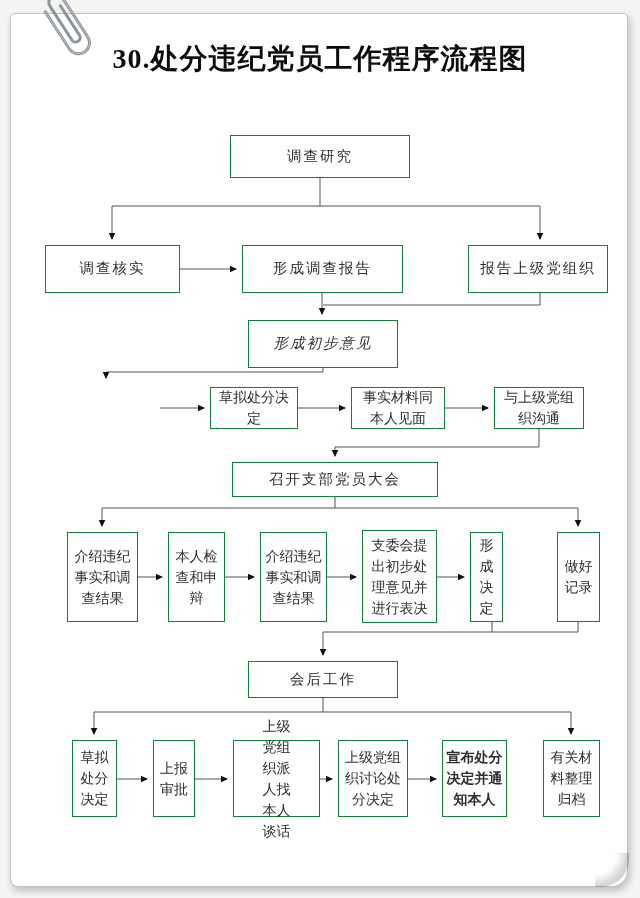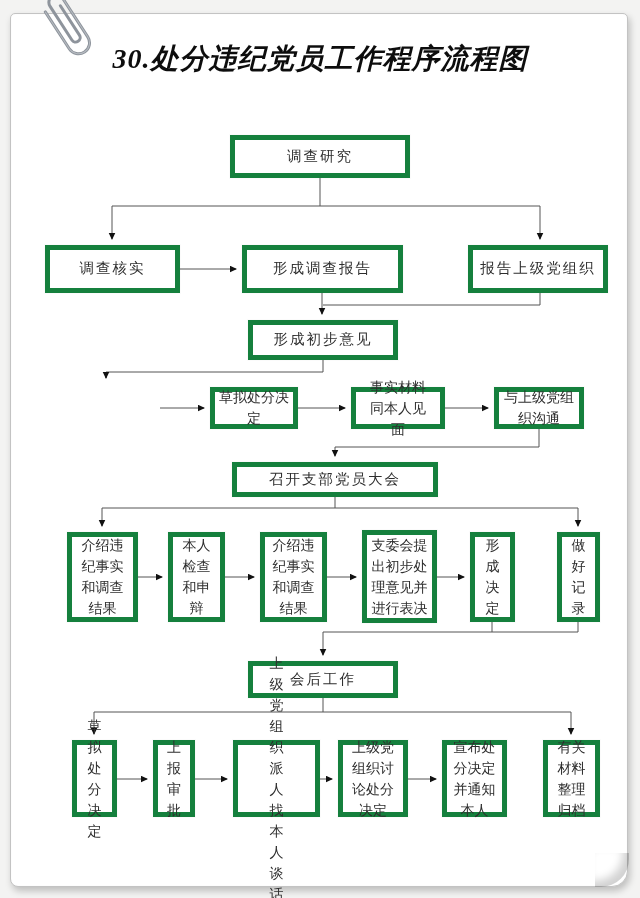--- a/index.html
+++ b/index.html
@@ -22,26 +22,25 @@
     position: absolute; right: 11px; bottom: 11px; width: 34px; height: 34px;
     border-bottom-right-radius: 28px;
     box-shadow: inset -6px -6px 9px rgba(0,0,0,0.18);
     pointer-events: none;
   }
   .title {
     position: absolute; left: 0; top: 40px; width: 640px;
     text-align: center;
     font-size: 28px; font-weight: 700; color: #0d0d0d;
     letter-spacing: 1px;
-    font-style: italic;
   }
   .node {
     position: absolute;
     background: #fff;
-    border: 5px solid #15803d;
+    border: 1px solid #15803d;
     color: #2e2e2e;
     display: flex; align-items: center; justify-content: center;
     text-align: center;
     font-size: 14px; line-height: 1.5;
     box-shadow: 0 0 0 1px rgba(0,0,0,0.015);
   }
   .node.single { font-size: 14.5px; letter-spacing: 2px; line-height: 1.2; }
   svg.wires { position: absolute; left: 0; top: 0; pointer-events: none; }
   .wire { stroke: #555; stroke-width: 1; fill: none; }
   .clip { position: absolute; left: 14px; top: -14px; pointer-events: none; }
@@ -109,37 +108,37 @@
     <path class="wire" d="M320 779 H332" marker-end="url(#arr)"></path>
     <path class="wire" d="M408 779 H436" marker-end="url(#arr)"></path>
   </svg>
 
   <div class="node single" style="left:230px;top:135px;width:180px;height:43px;">调查研究</div>
 
   <div class="node single" style="left:45px;top:245px;width:135px;height:48px;">调查核实</div>
   <div class="node single" style="left:468px;top:245px;width:140px;height:48px;">报告上级党组织</div>
   <div class="node single" style="left:242px;top:245px;width:161px;height:48px;">形成调查报告</div>
 
-  <div class="node single" style="left:248px;top:320px;width:150px;height:40px;">形成初步意见</div>
+  <div class="node single" style="left:248px;top:320px;width:150px;height:48px;font-style:italic;">形成初步意见</div>
 
   <div class="node" style="left:210px;top:387px;width:88px;height:42px;padding:12px 4px;">草拟处分决定</div>
   <div class="node" style="left:351px;top:387px;width:94px;height:42px;padding:0 8px;">事实材料同本人见面</div>
   <div class="node" style="left:494px;top:387px;width:90px;height:42px;padding:0 4px;">与上级党组织沟通</div>
 
   <div class="node single" style="left:232px;top:462px;width:206px;height:35px;">召开支部党员大会</div>
 
   <div class="node" style="left:67px;top:532px;width:71px;height:90px;padding:0 4px;">介绍违纪事实和调查结果</div>
   <div class="node" style="left:168px;top:532px;width:57px;height:90px;padding:12px 4px;">本人检查和申辩</div>
   <div class="node" style="left:260px;top:532px;width:67px;height:90px;padding:0 4px;">介绍违纪事实和调查结果</div>
   <div class="node" style="left:362px;top:530px;width:75px;height:93px;padding:0 4px;">支委会提出初步处理意见并进行表决</div>
-  <div class="node" style="left:470px;top:532px;width:45px;height:90px;padding:0 8px;">形成决定</div>
+  <div class="node" style="left:470px;top:532px;width:33px;height:90px;padding:0 8px;">形成决定</div>
   <div class="node" style="left:557px;top:532px;width:43px;height:90px;padding:0 4px;">做好记录</div>
 
   <div class="node single" style="left:248px;top:661px;width:150px;height:37px;">会后工作</div>
 
   <div class="node" style="left:72px;top:740px;width:45px;height:77px;padding:0 4px;">草拟处分决定</div>
   <div class="node" style="left:153px;top:740px;width:42px;height:77px;padding:0 4px;">上报审批</div>
   <div class="node" style="left:233px;top:740px;width:87px;height:77px;padding:0 28px;">上级党组织派人找本人谈话</div>
   <div class="node" style="left:338px;top:740px;width:70px;height:77px;padding:0 4px;">上级党组织讨论处分决定</div>
-  <div class="node" style="left:442px;top:740px;width:65px;height:77px;padding:0 3px;">宣布处分决定并通知本人</div>
+  <div class="node" style="left:442px;top:740px;width:65px;height:77px;padding:0 3px;font-weight:bold;">宣布处分决定并通知本人</div>
   <div class="node" style="left:543px;top:740px;width:57px;height:77px;padding:0 4px;">有关材料整理归档</div>
 
 </div>
 
 </body></html>

